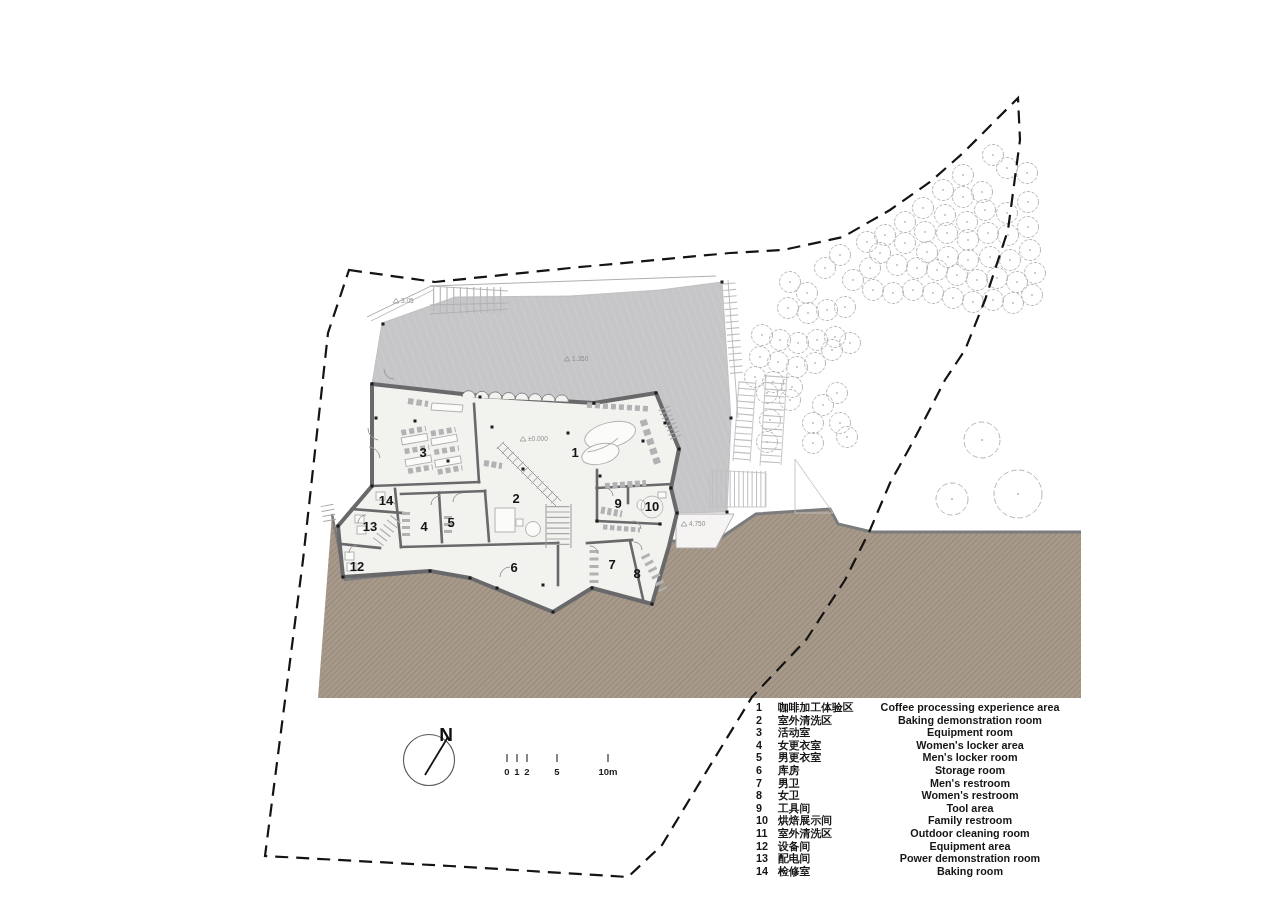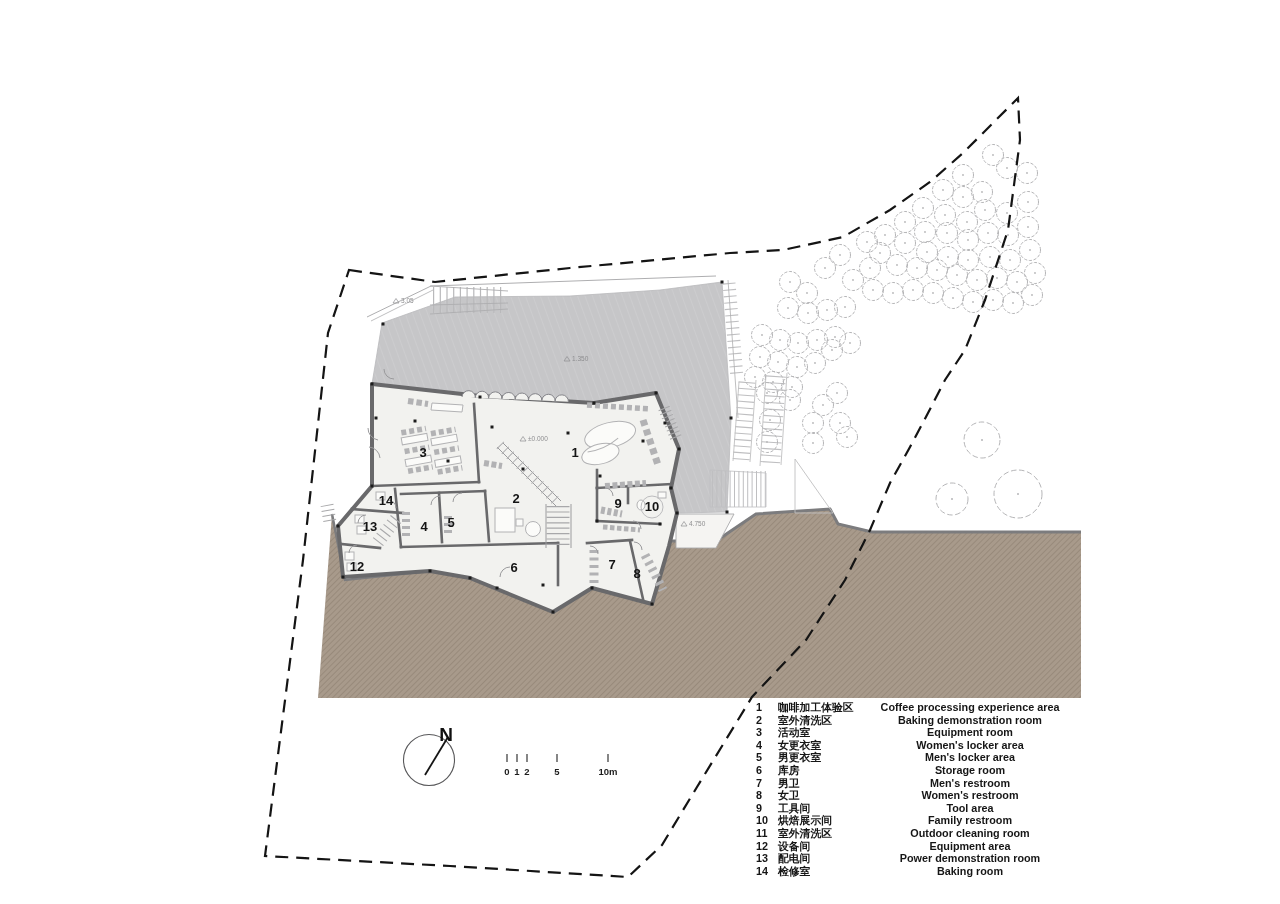--- a/index.html
+++ b/index.html
@@ -631,21 +631,21 @@
         <span class="lg-en">Equipment room</span>
       </div>
       <div class="legend-row">
         <span class="lg-num">4</span>
         <span class="lg-zh">女更衣室</span>
         <span class="lg-en">Women's locker area</span>
       </div>
       <div class="legend-row">
         <span class="lg-num">5</span>
         <span class="lg-zh">男更衣室</span>
-        <span class="lg-en">Men's locker area</span>
+        <span class="lg-en">Men's locker room</span>
       </div>
       <div class="legend-row">
         <span class="lg-num">6</span>
         <span class="lg-zh">库房</span>
         <span class="lg-en">Storage room</span>
       </div>
       <div class="legend-row">
         <span class="lg-num">7</span>
         <span class="lg-zh">男卫</span>
         <span class="lg-en">Men's restroom</span>

